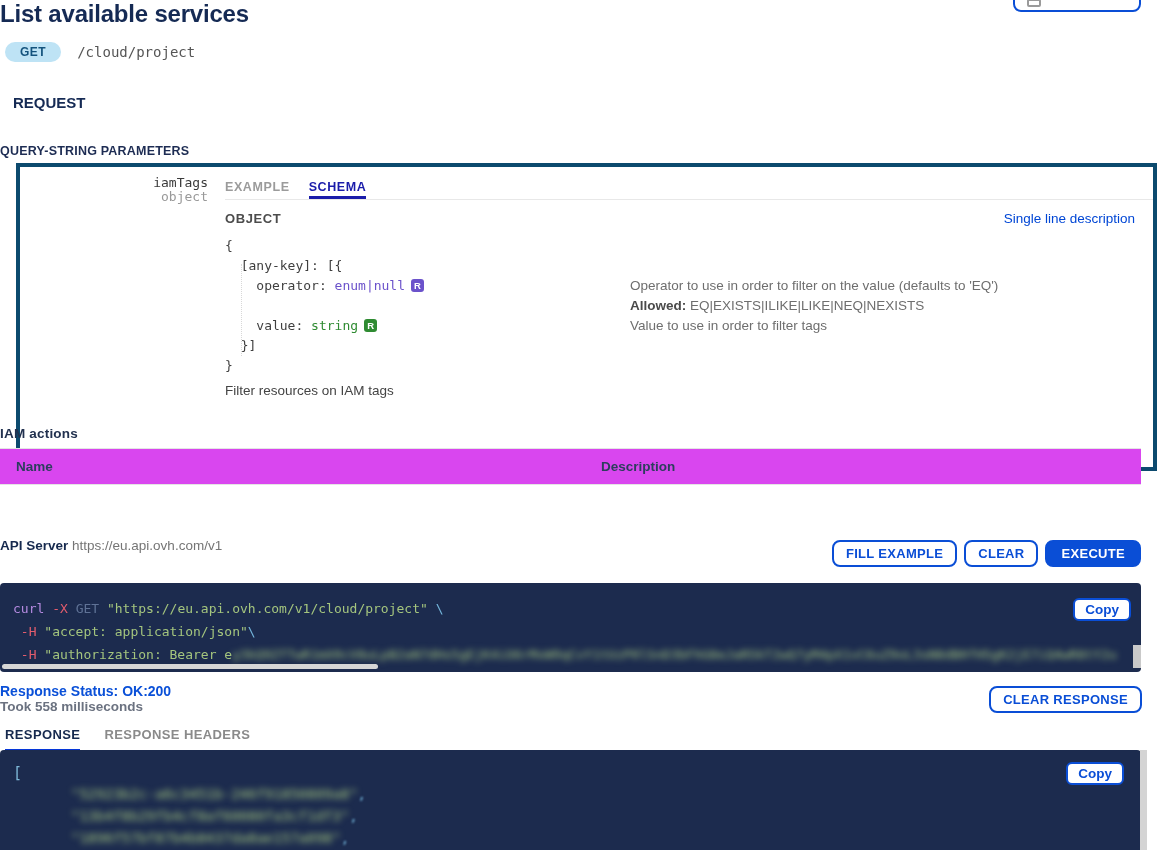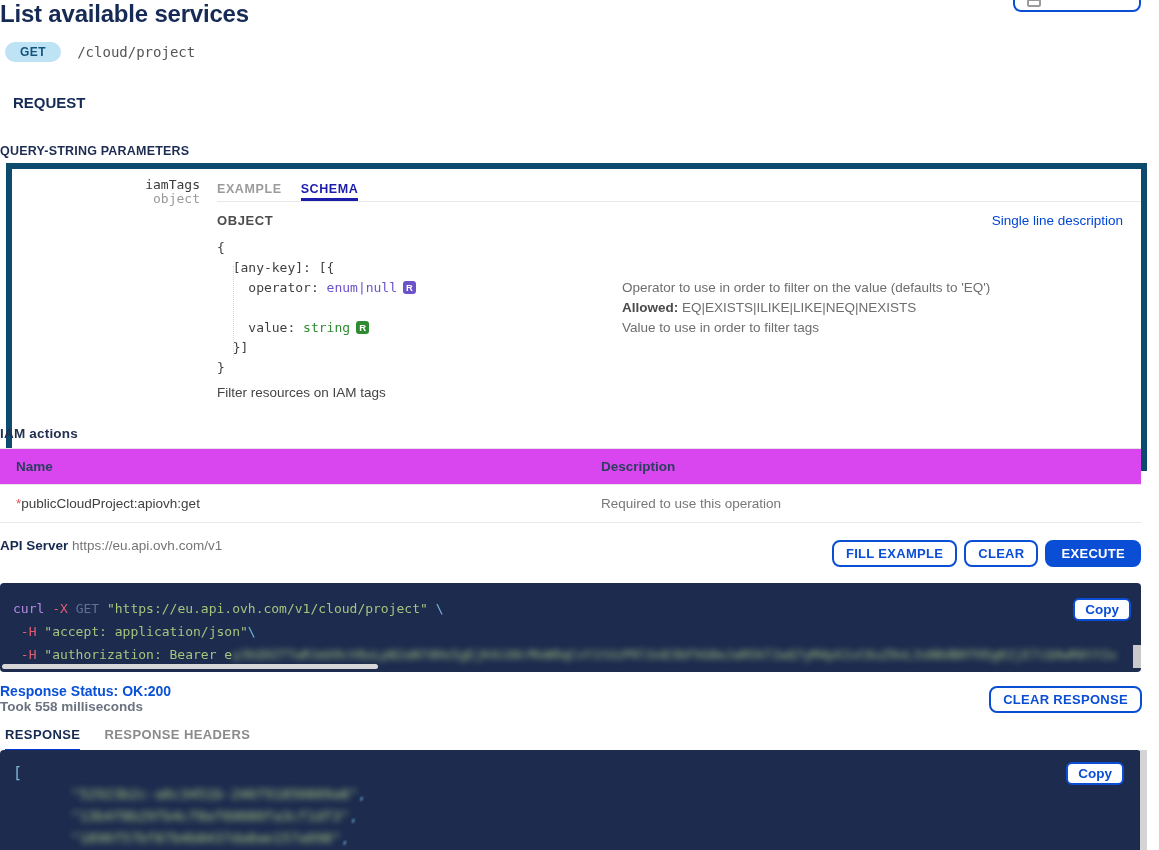--- a/index.html
+++ b/index.html
@@ -18,22 +18,22 @@
 
   .method-row { position:absolute; top:42px; left:5px; display:flex; align-items:center; gap:16px; }
   .method-pill { background:#bee3f5; color:#14537d; font-size:12px; font-weight:700;
     padding:3px 15px; border-radius:11px; letter-spacing:0.5px; }
   .path { font-size:14px; color:#555; }
 
   .section-heading { position:absolute; left:0; font-size:15px; font-weight:700; color:#152a54;margin-left:13px; }
   .sub-heading { position:absolute; left:0; font-size:12.5px; font-weight:700; color:#1d2c53; letter-spacing:0.2px; }
 
   
-  .schema-panel { position:absolute; top:163px; left:6px; width:1141px; height:308px;
-    border:6px solid #0c4a6e; background:#fff; }
+  .schema-panel { position:absolute; top:163px; left:16px; width:1141px; height:308px;
+    border:4px solid #0c4a6e; background:#fff; }
   .panel-label-col { position:absolute; top:9px; left:0; width:197px; text-align:right;
     padding-right:9px; line-height:14px; }
   .param-name { font-size:13px; color:#3a3a3a; }
   .param-type { font-size:13px; color:#999; }
   .panel-main { position:absolute; left:205px; top:0; right:0; bottom:0; }
   .tabs-row { display:flex; gap:19px; padding-top:13px; border-bottom:1px solid #e8e8e8;
     padding-bottom:0; height:33px; }
   .tab { font-size:12.5px; letter-spacing:0.6px; font-weight:600; color:#9b9b9b;
     padding-bottom:8px; cursor:pointer; }
   .tab.active { color:#1a1caa; border-bottom:3px solid #1a1caa; font-weight:700; }
@@ -187,24 +187,20 @@
     </div>
   </div>
 
   <div class="sub-heading" style="top:426px; font-size:13.5px; color:#22314f;">IAM actions</div>
 
   <div class="iam-table">
     <div class="iam-header">
       <div>Name</div>
       <div>Description</div>
     </div>
-    <div class="iam-row">
-      <div class="iam-name"><span class="iam-star">*</span><span>publicCloudProject:apiovh:get</span></div>
-      <div class="iam-desc">Required to use this operation</div>
-    </div>
   </div>
 
   <div class="server-block">
     <div class="server-line">
       <span class="srv-label">API Server</span>
       <span class="srv-value">https://eu.api.ovh.com/v1</span>
     </div>
   </div>
 
   <div class="action-buttons">

